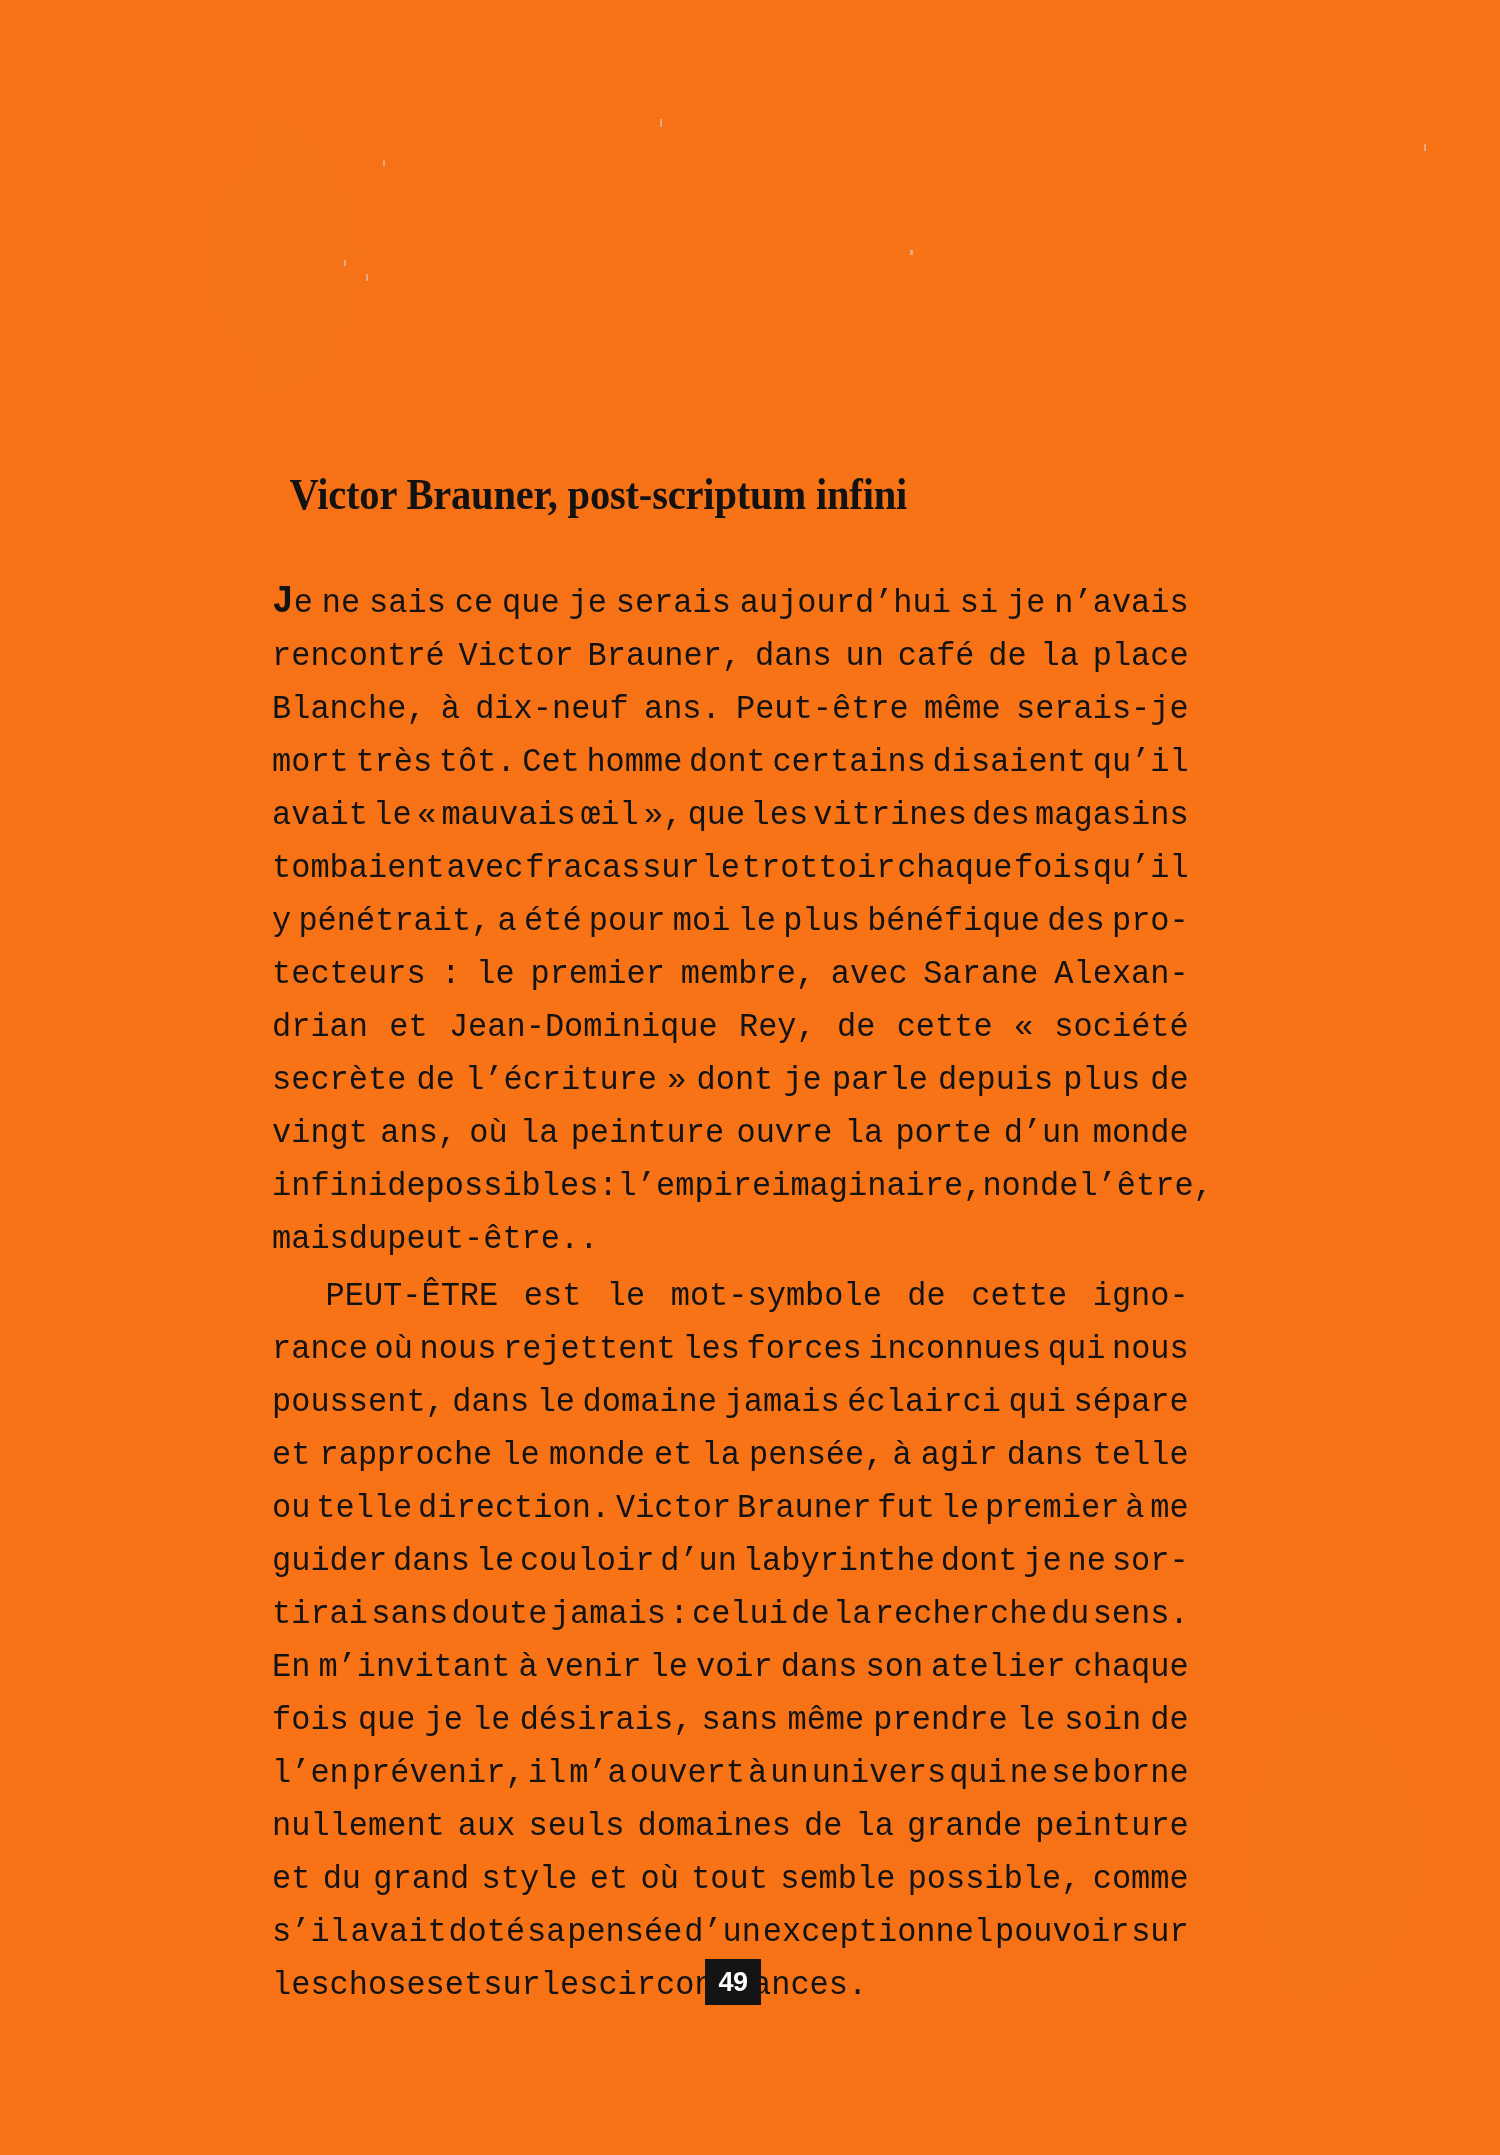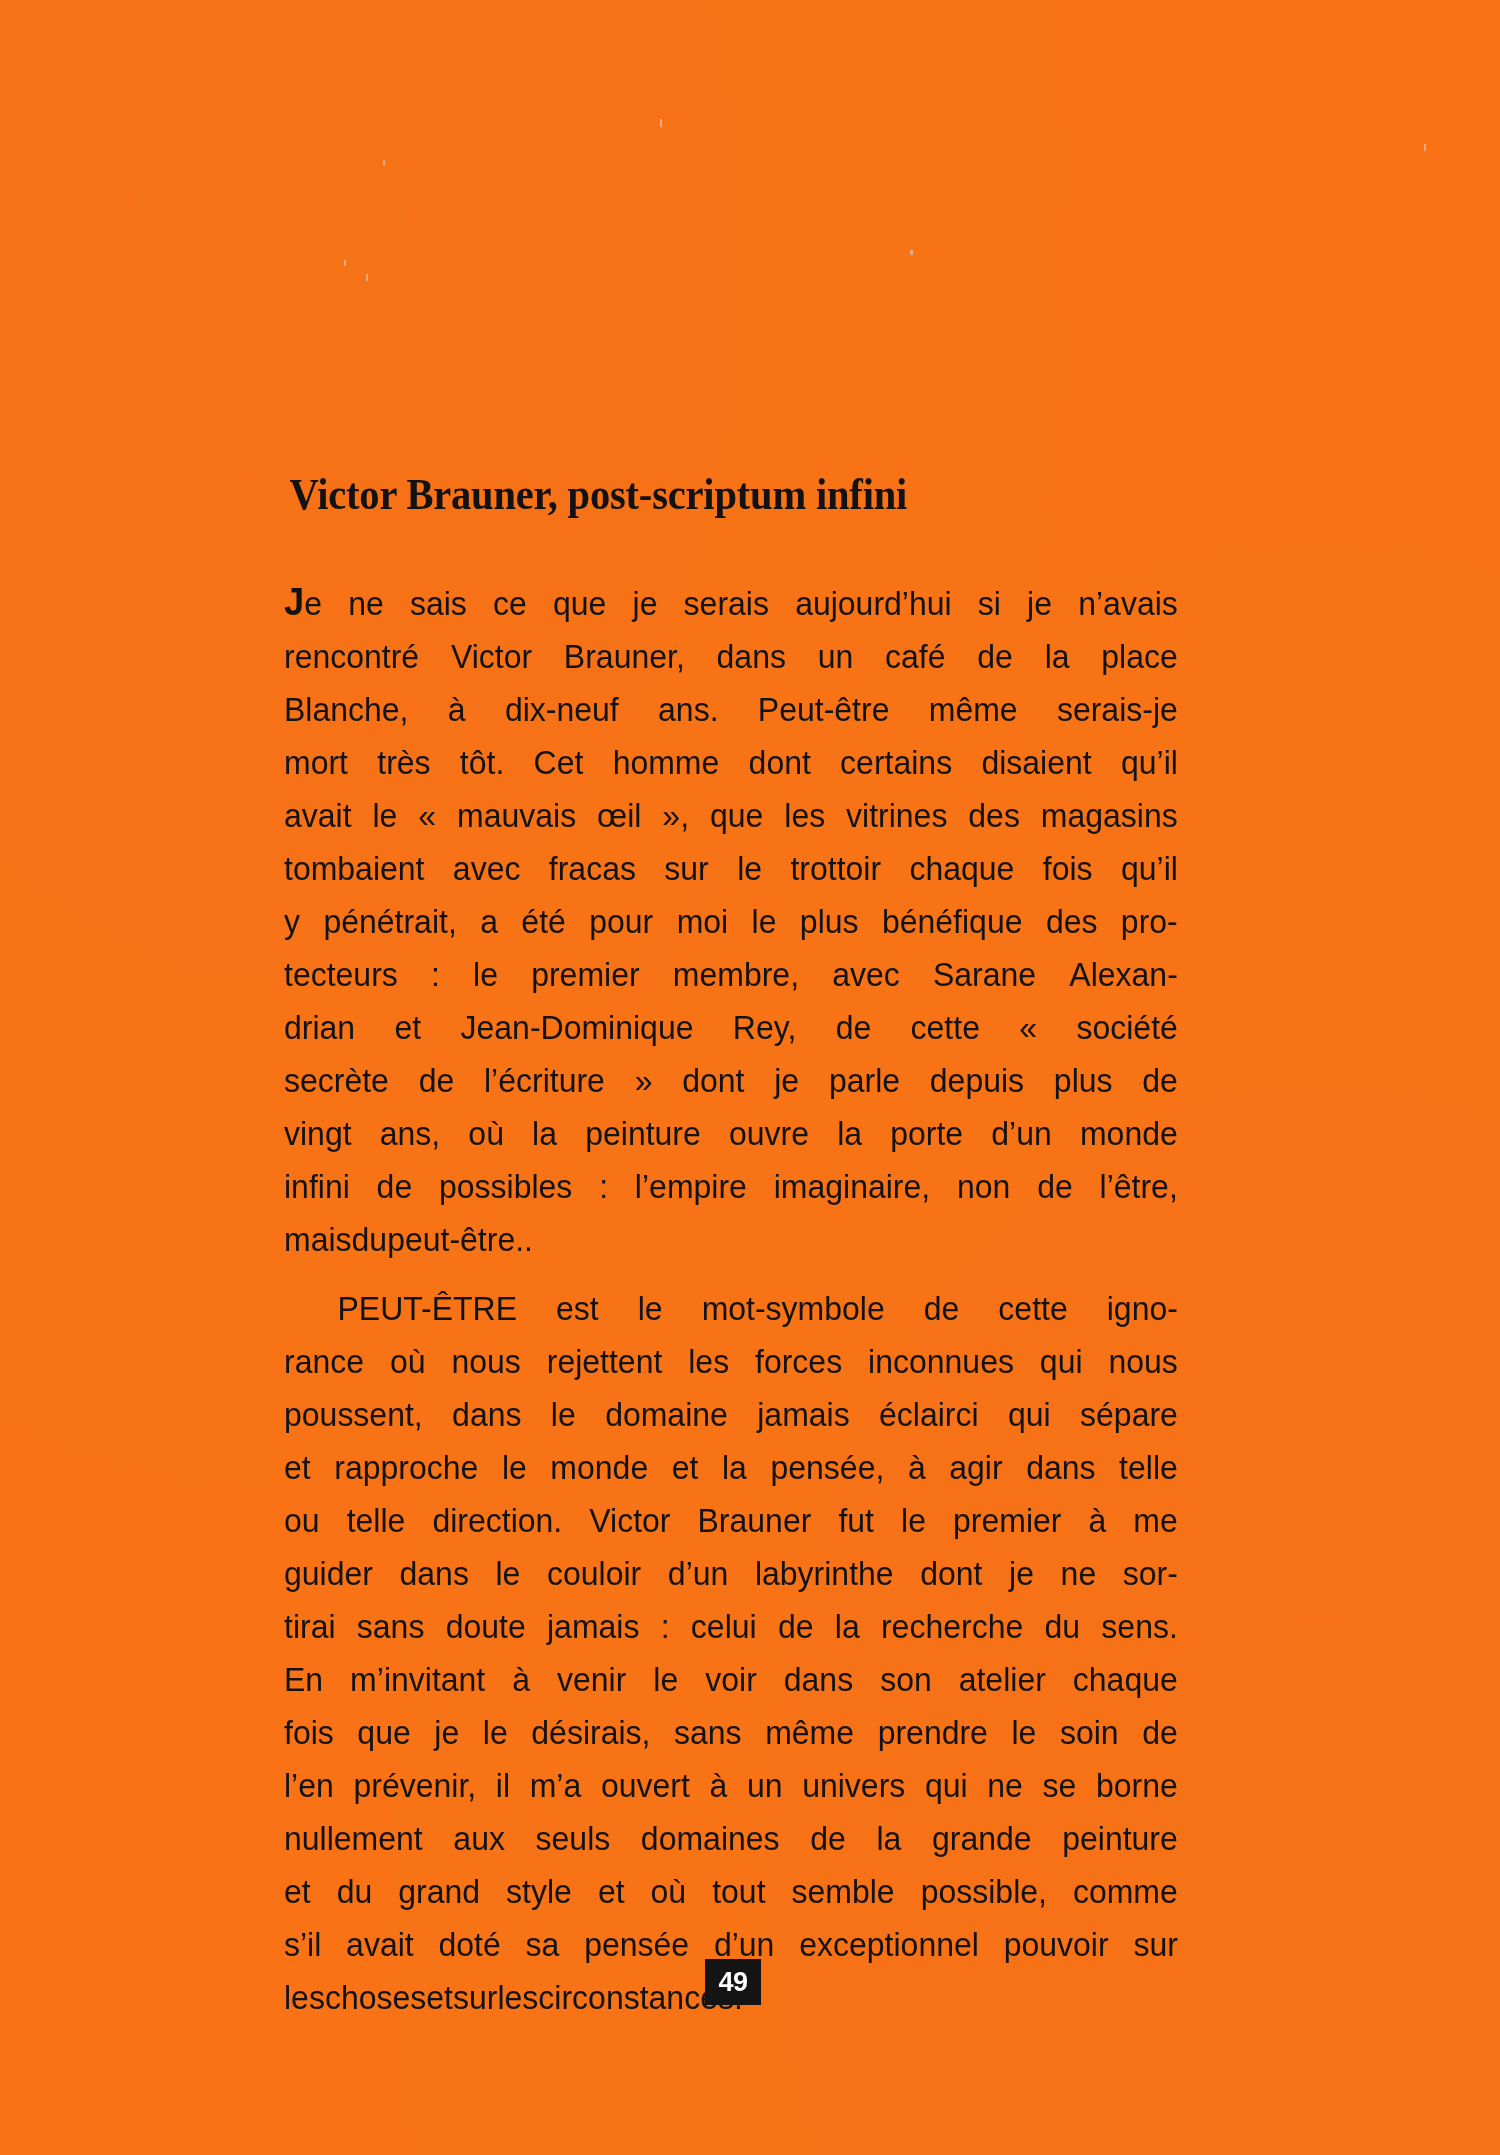--- a/index.html
+++ b/index.html
@@ -52,25 +52,25 @@
     letter-spacing: -0.2px;
     color: #121212;
     margin: 0 0 58px 0;
     padding-left: 24px;
     transform: scaleX(0.90);
     transform-origin: left center;
     white-space: nowrap;
   }
 
   .body-para {
-    font-family: Liberation Sans, sans-serif;
+    font-family: Liberation Mono, monospace;
     font-size: 33.5px;
     line-height: 53px;
     color: #131313;
-    margin: 16px;
+    margin: 4px;
   }
 
   
   .line {
     display: flex;
     width: 100%;
     white-space: pre;
     transform: scaleX(0.955);
     transform-origin: left center;
   }

